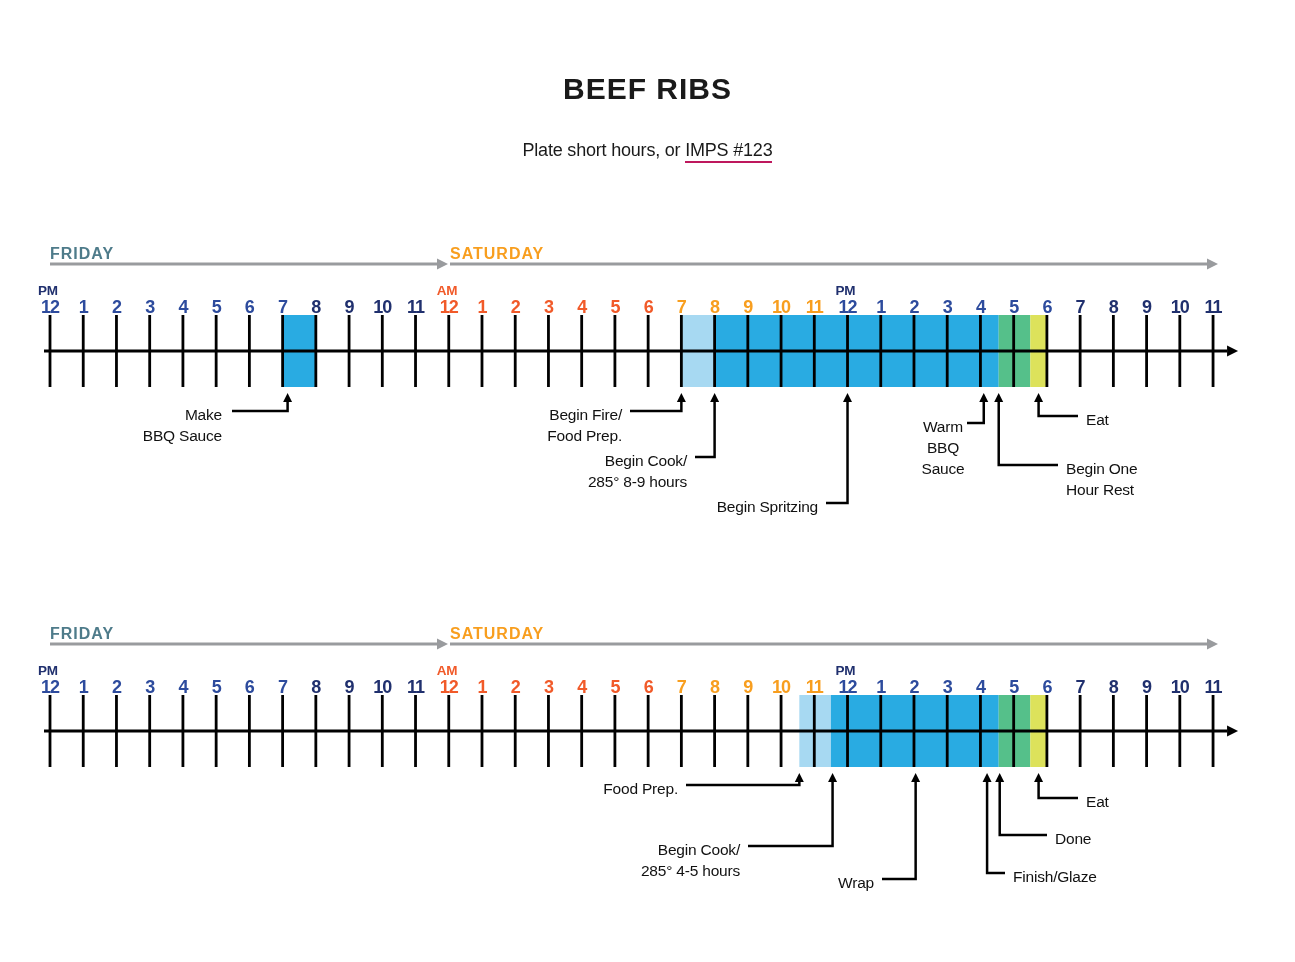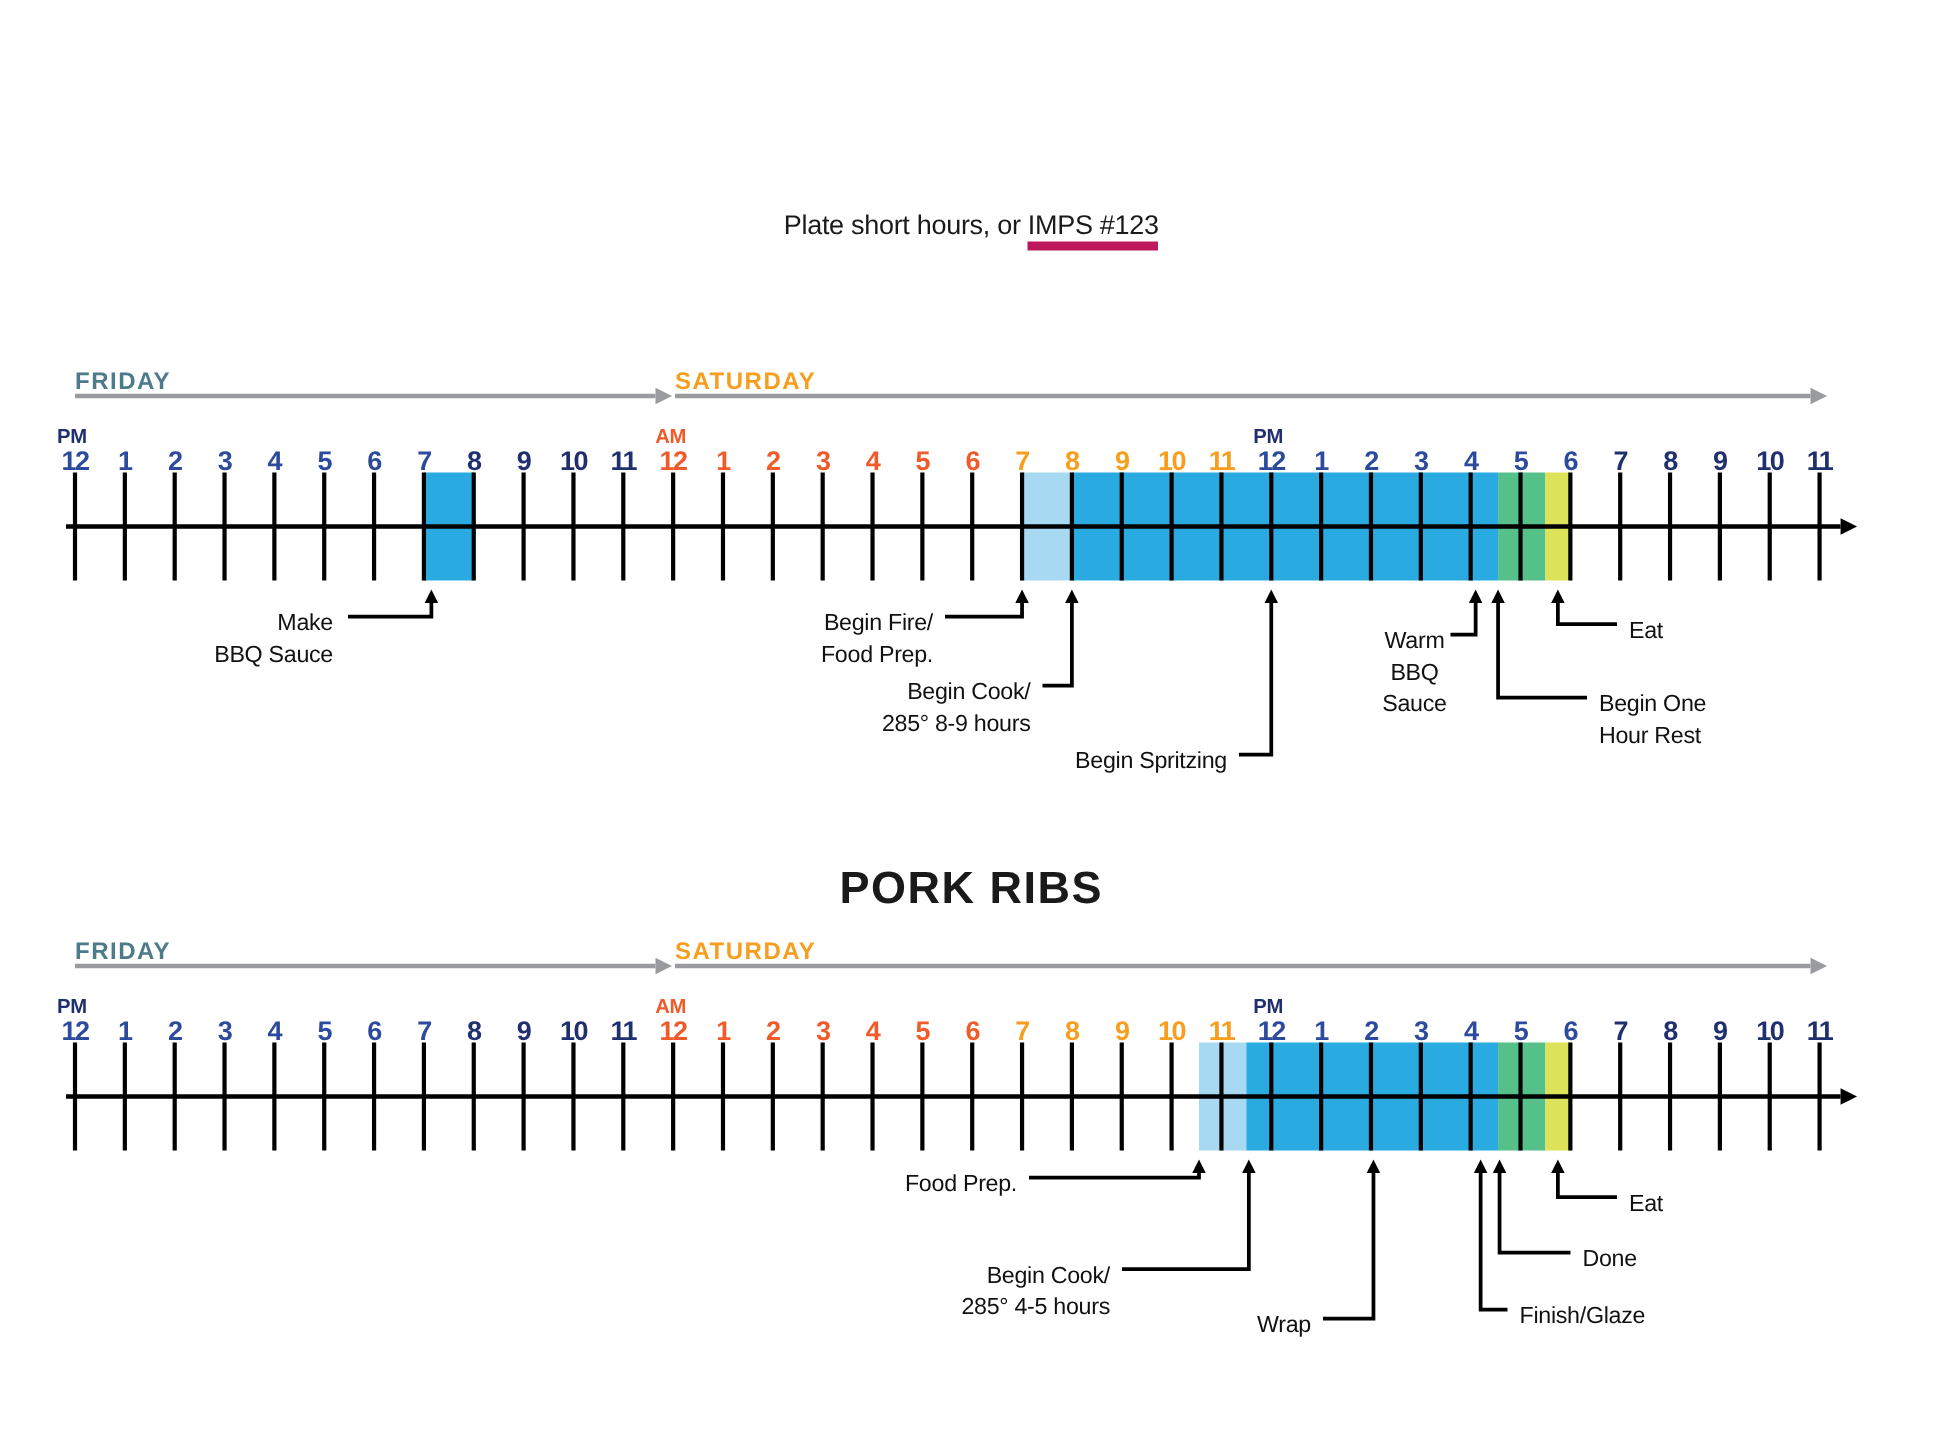--- a/index.html
+++ b/index.html
@@ -4,31 +4,32 @@
 <style>
   html,body{margin:0;padding:0;background:#fff;}
   .page{position:relative;width:1295px;height:962px;background:#ffffff;overflow:hidden;
         font-family:"Liberation Sans",sans-serif;}
   .title{position:absolute;left:0;width:100%;text-align:center;margin:0;
          font:bold 30px "Liberation Sans",sans-serif;letter-spacing:1px;color:#1a1a1a;}
   #beef-title{top:72px;}
   #pork-title{top:576px;}
   .subtitle{position:absolute;left:0;top:140px;width:100%;text-align:center;margin:0;
             font:18px "Liberation Sans",sans-serif;color:#1a1a1a;letter-spacing:-0.2px;}
-  .underlined{border-bottom:6px solid #be185d;padding-bottom:1px;}
+  .underlined{border-bottom:2px solid #be185d;padding-bottom:1px;}
   svg.timeline{position:absolute;left:0;}
   text.day{font:bold 16px "Liberation Sans",sans-serif;letter-spacing:1px;}
   text.period{font:bold 13.5px "Liberation Sans",sans-serif;letter-spacing:-0.2px;}
   text.hour{font:bold 18px "Liberation Sans",sans-serif;letter-spacing:-1px;}
   text.ann{font:15.5px "Liberation Sans",sans-serif;fill:#111;letter-spacing:-0.2px;}
 </style>
 </head>
 <body>
 
 <div class="page">
+  <h1 class="title" id="beef-title">BEEF RIBS</h1>
   <p class="subtitle"><span>Plate short hours, or </span><span class="underlined">IMPS #123</span></p>
   <svg class="timeline" width="1295" height="296" style="top:230px" viewBox="0 0 1295 296">
       <g>
         <text x="50" y="29" class="day" fill="#4e7b8a">FRIDAY</text>
         <line x1="50" y1="34" x2="437" y2="34" stroke="#999b9e" stroke-width="3"></line>
         <polygon points="437,28.5 448,34 437,39.5" fill="#999b9e"></polygon>
       </g>
       <g>
         <text x="450" y="29" class="day" fill="#f89e1e">SATURDAY</text>
         <line x1="450" y1="34" x2="1207" y2="34" stroke="#999b9e" stroke-width="3"></line>
@@ -151,21 +152,20 @@
         <polygon points="998.7164999999999,163 994.2164999999999,172 1003.2164999999999,172" fill="#000000"></polygon>
         <text x="1066" y="244" class="ann" text-anchor="start">Begin One</text>
         <text x="1066" y="265" class="ann" text-anchor="start">Hour Rest</text>
       </g>
       <g>
         <path d="M1078 186 L1038.5924999999997 186 L1038.5924999999997 170" fill="none" stroke="#000000" stroke-width="2.5"></path>
         <polygon points="1038.5924999999997,163 1034.0924999999997,172 1043.0924999999997,172" fill="#000000"></polygon>
         <text x="1086" y="195" class="ann" text-anchor="start">Eat</text>
       </g>
     </svg>
-  <h2 class="title" id="pork-title">PORK RIBS</h2>
   <svg class="timeline" width="1295" height="296" style="top:610px" viewBox="0 0 1295 296">
       <g>
         <text x="50" y="29" class="day" fill="#4e7b8a">FRIDAY</text>
         <line x1="50" y1="34" x2="437" y2="34" stroke="#999b9e" stroke-width="3"></line>
         <polygon points="437,28.5 448,34 437,39.5" fill="#999b9e"></polygon>
       </g>
       <g>
         <text x="450" y="29" class="day" fill="#f89e1e">SATURDAY</text>
         <line x1="450" y1="34" x2="1207" y2="34" stroke="#999b9e" stroke-width="3"></line>
         <polygon points="1207,28.5 1218,34 1207,39.5" fill="#999b9e"></polygon>

